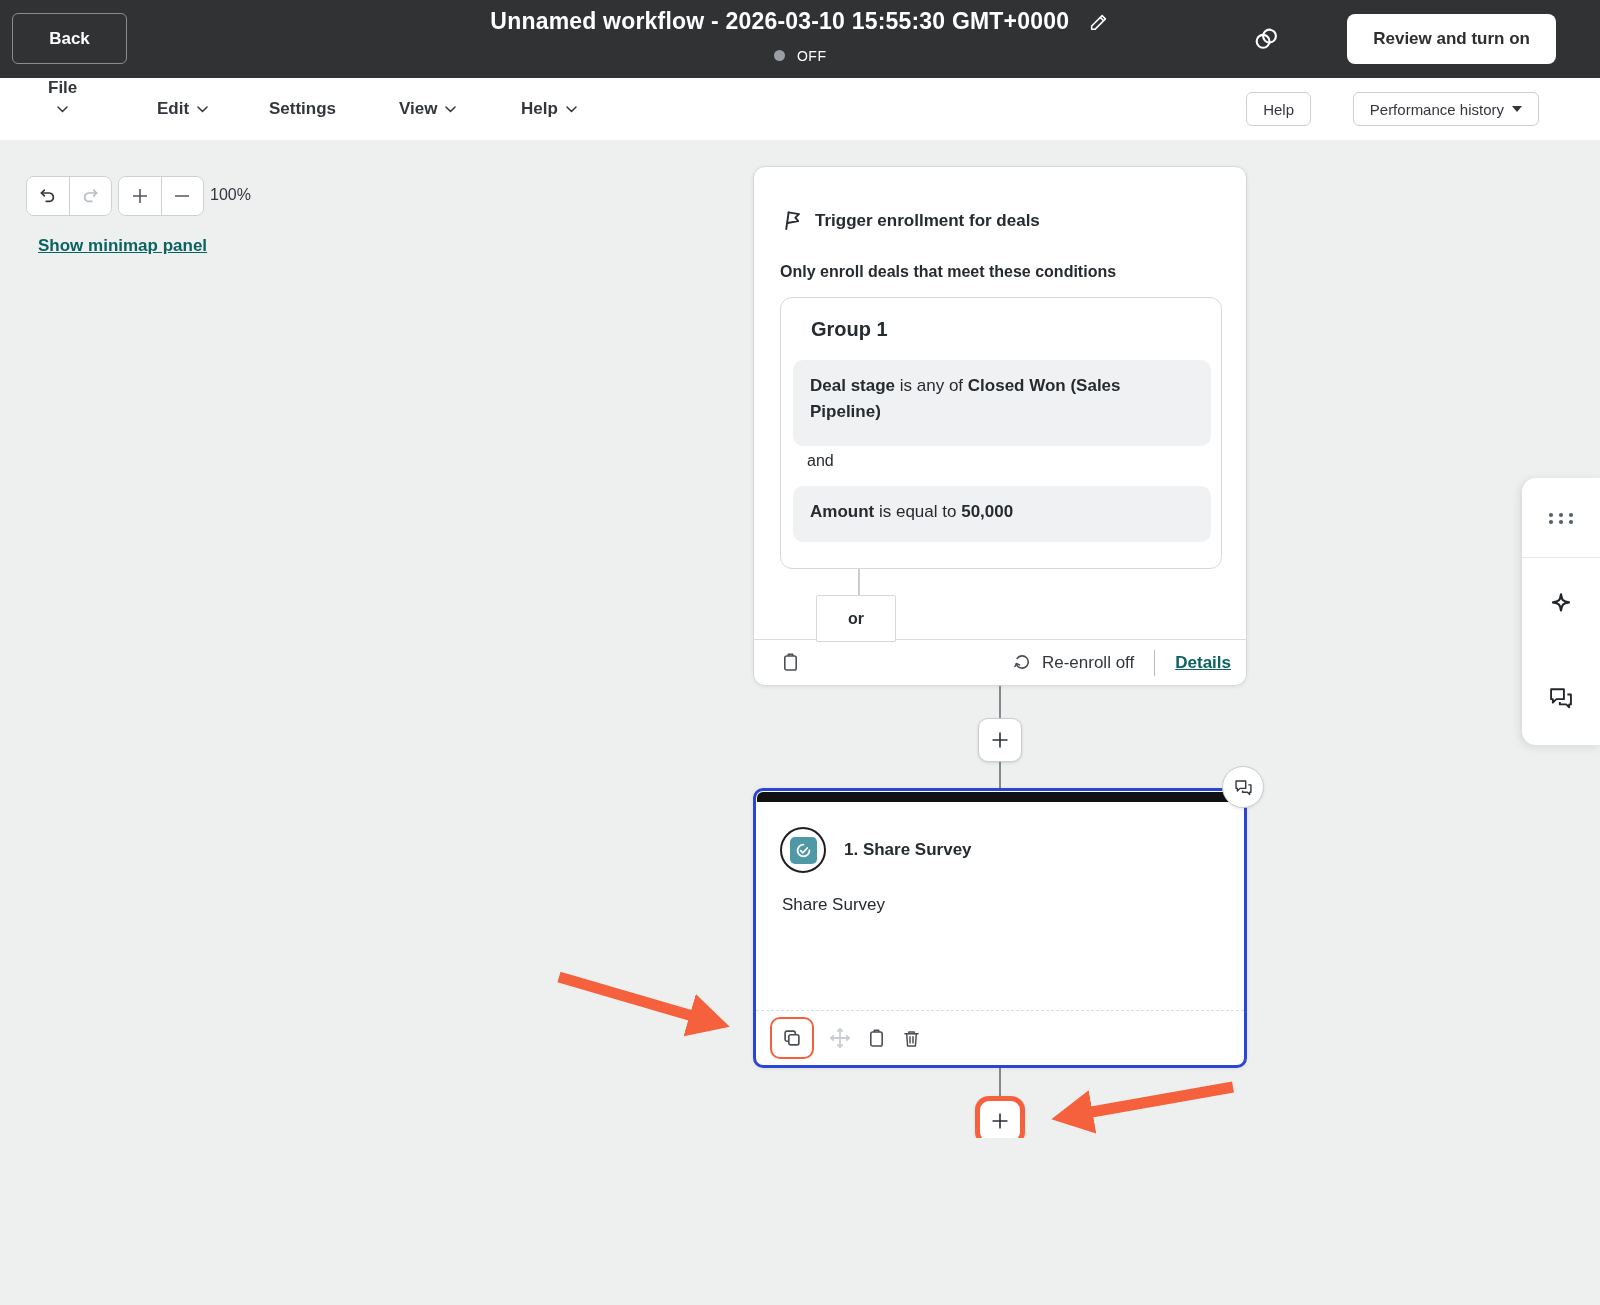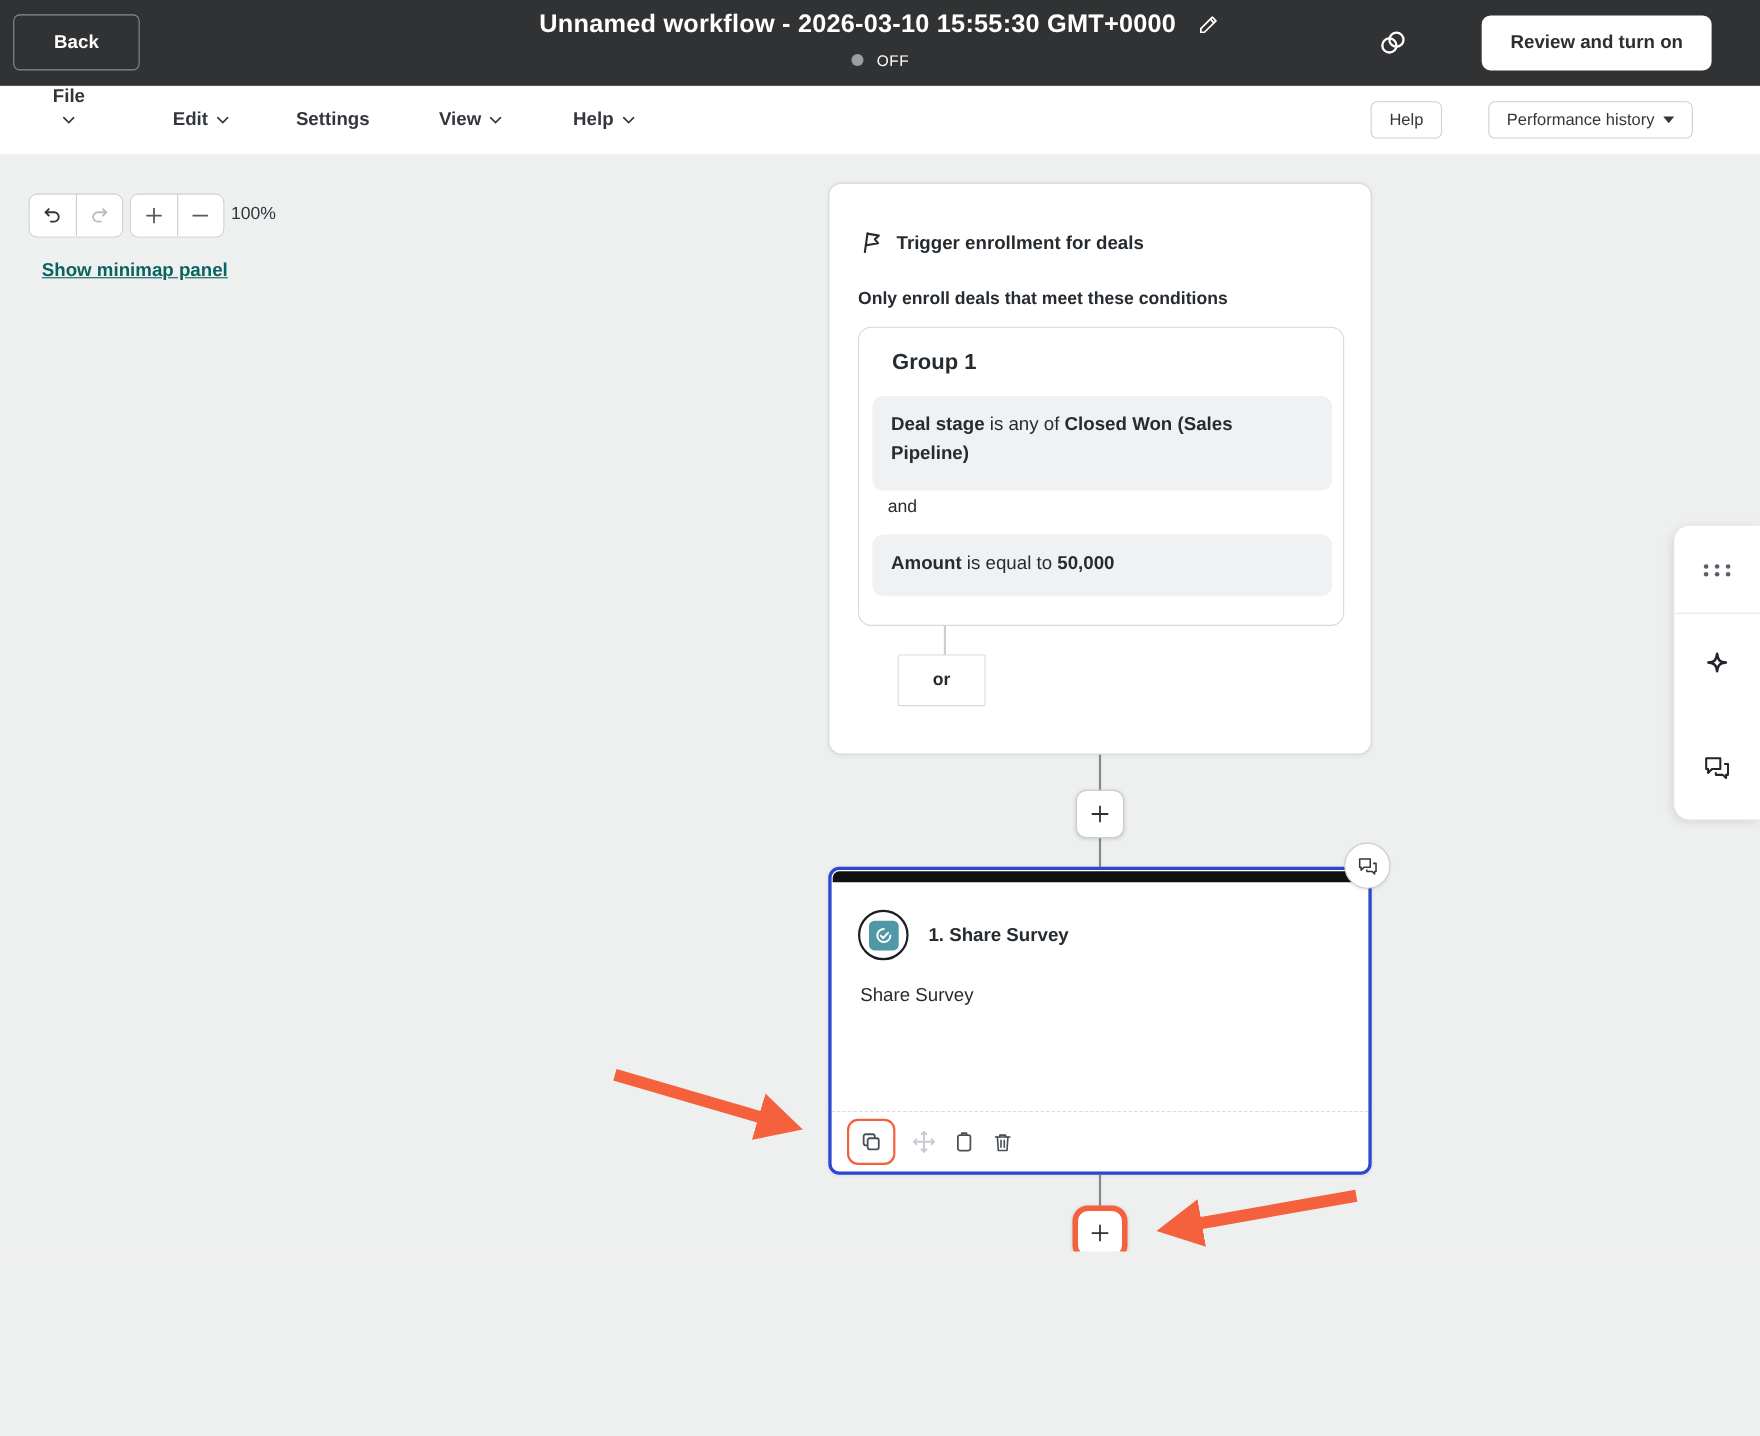--- a/index.html
+++ b/index.html
@@ -233,20 +233,37 @@
         </div>
         <div class="joiner">and</div>
         <div class="cond-pill pill-2">
           <b>Amount</b><span> is equal to </span><b>50,000</b>
         </div>
       </div>
 
       <div class="or-stub"></div>
       <button class="or-btn">or</button>
 
+      <div class="trig-footer">
+        <span class="tf-clip">
+          <svg width="21" height="21" viewBox="0 0 24 24" fill="none" stroke="#4a4f54" stroke-width="1.8" stroke-linejoin="round">
+            <rect x="5.5" y="4.5" width="13" height="16" rx="2"></rect>
+              <path d="M9.5 4.5 v-2 h5 v2"></path>
+          </svg>
+        </span>
+        <div class="tf-right">
+          <svg width="21" height="21" viewBox="0 0 24 24" fill="none" stroke="#4a4f54" stroke-width="1.8" stroke-linecap="round" stroke-linejoin="round">
+            <path d="M7 7.4 A7 7 0 1 1 6.1 13.6"></path>
+              <path d="M4.6 16.6 L6.2 13.2 L9.7 14.7"></path>
+          </svg>
+          <span class="reenroll">Re-enroll off</span>
+          <span class="tf-divider"></span>
+          <a class="details-link">Details</a>
+        </div>
+      </div>
     </section>
 
     <button class="plus-btn">
       <svg width="22" height="22" viewBox="0 0 22 22" stroke="#2b3037" stroke-width="1.6">
           <path d="M11 3.5 v15 M3.5 11 h15"></path>
         </svg>
     </button>
 
     <section class="action-card">
       <div class="black-bar"></div>

